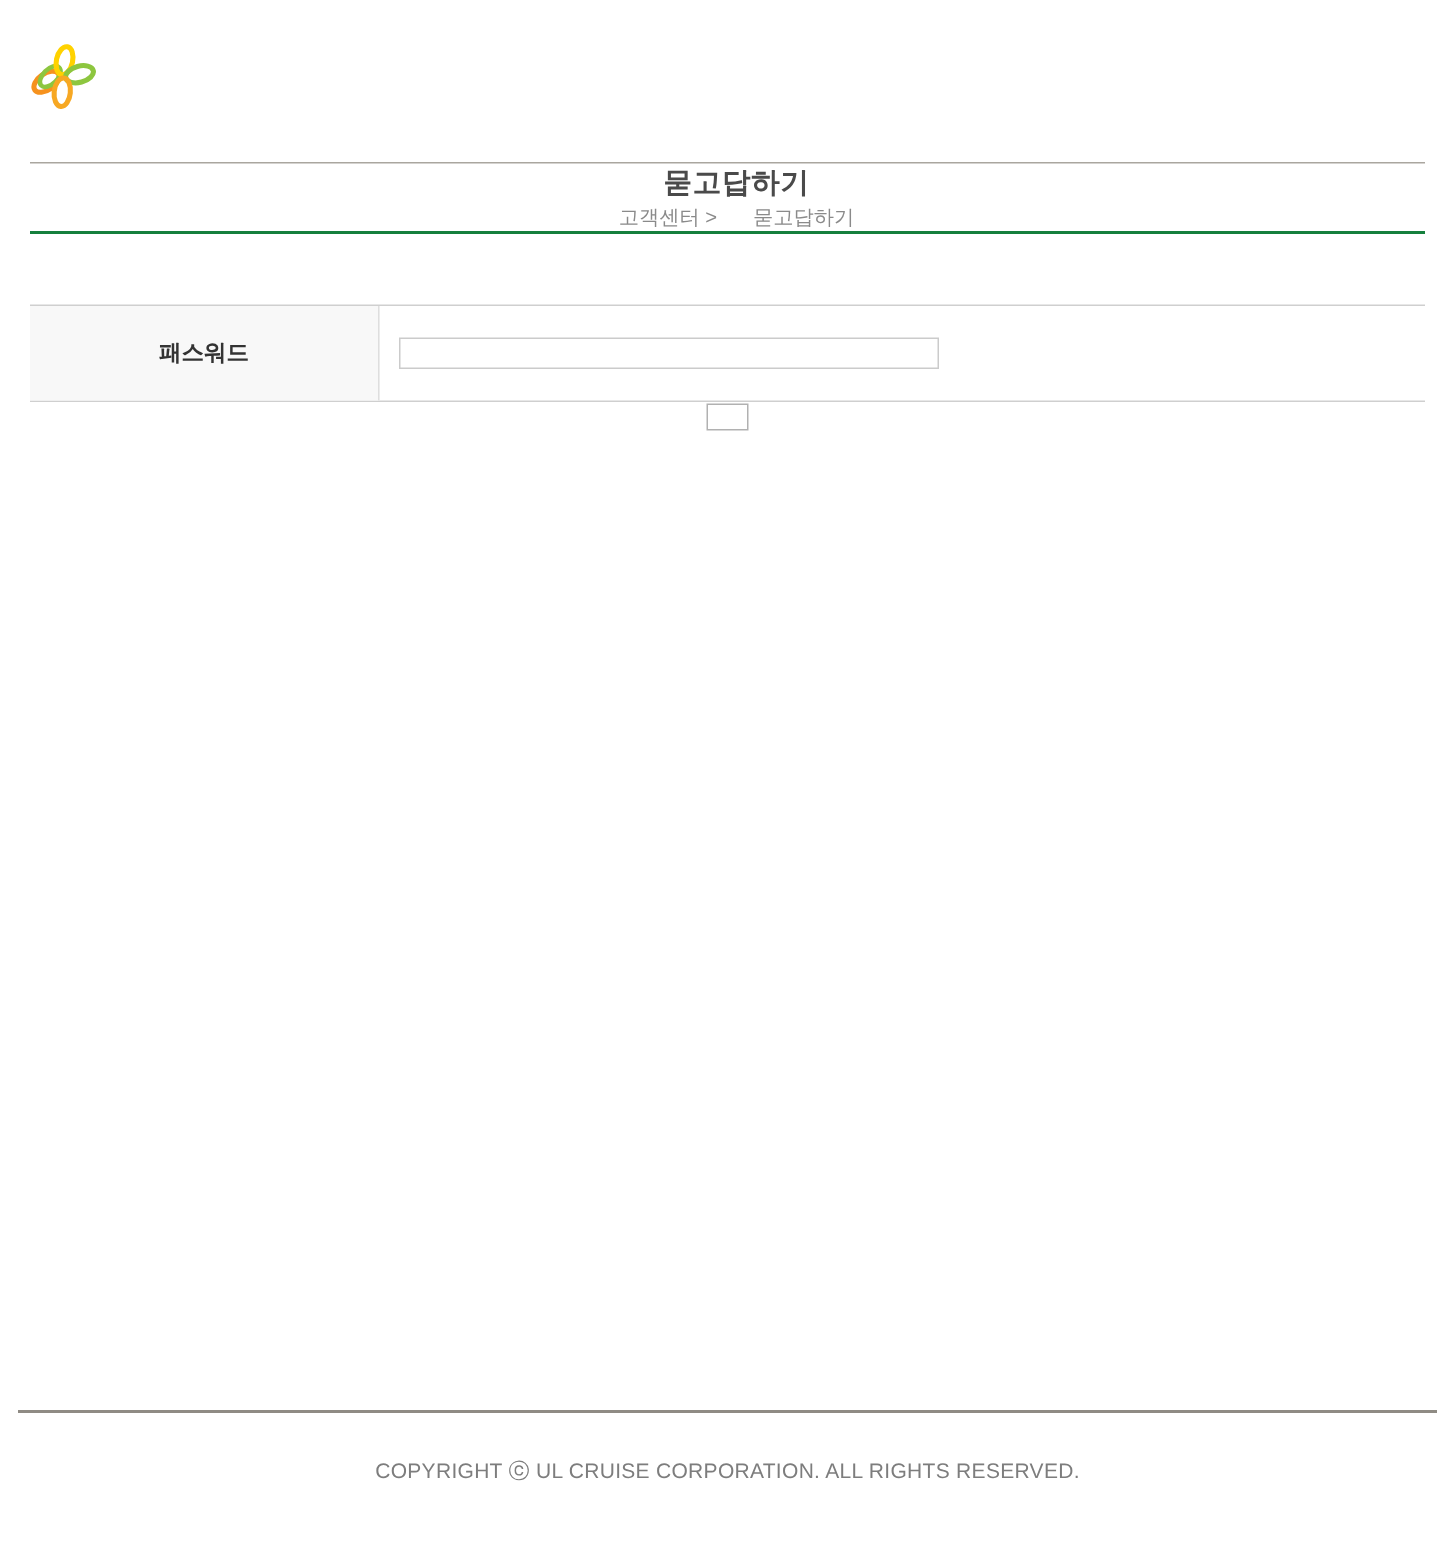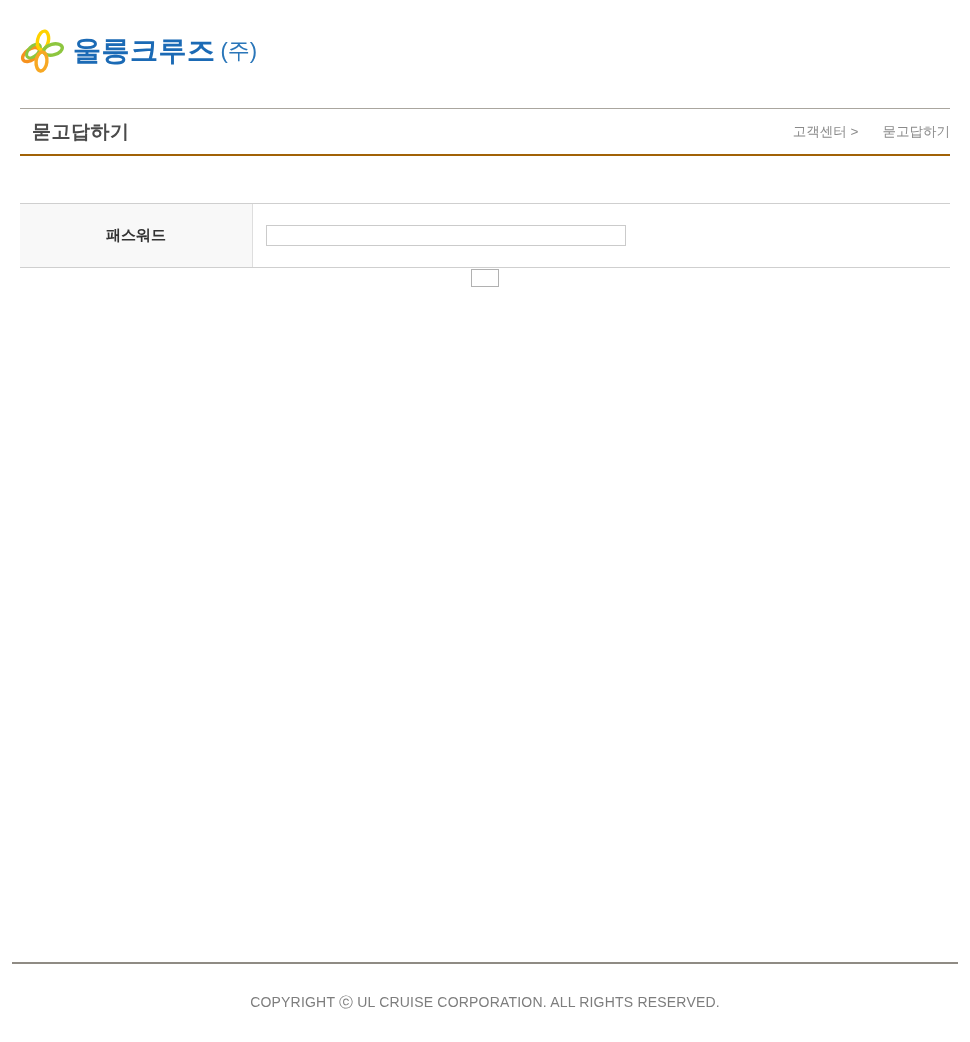--- a/index.html
+++ b/index.html
@@ -31,26 +31,27 @@
   .logo-suffix {
     font-size: 22px;
     font-weight: normal;
     color: #2a76b9;
   }
 
   
   .header-band {
     margin: 35px 20px 0 20px;
     border-top: 1px solid #aaa69f;
-    border-bottom: 2px solid #a16207;
+    border-bottom: 2px solid #15803d;
     height: 45px;
     display: flex;
     align-items: center;
     justify-content: space-between;
     padding: 0 0 0 12px;
+    flex-direction: column;
   }
   .page-title {
     font-size: 19px;
     font-weight: bold;
     color: #4a4a4a;
     letter-spacing: 0.5px;
   }
   .breadcrumb {
     display: flex;
     align-items: center;
@@ -112,21 +113,21 @@
     font-size: 11px;
     color: #555;
     cursor: pointer;
   }
 
   
   .footer {
     margin: auto 12px 0 12px;
     border-top: 2px solid #8f8b84;
     padding-top: 30px;
-    height: 80px;
+    height: 102px;
     box-sizing: border-box;
     text-align: center;
   }
   .footer-copy {
     font-size: 14px;
     color: #7d7d7d;
     letter-spacing: 0.2px;
   }
 </style>
 </head>
@@ -134,24 +135,20 @@
 
 <div class="logo-bar">
   <span class="logo-icon">
     <svg viewBox="0 0 44 44" width="44" height="44" fill="none">
       <ellipse cx="11" cy="25.5" rx="9.5" ry="5.4" stroke="#f6921e" stroke-width="3.4" transform="rotate(-35 11 25.5)"></ellipse>
       <ellipse cx="13.5" cy="22" rx="8.5" ry="4.8" stroke="#8dc63f" stroke-width="3" transform="rotate(-45 13.5 22)"></ellipse>
       <ellipse cx="23" cy="11.5" rx="5.4" ry="9.5" stroke="#ffd200" stroke-width="3.4" transform="rotate(12 23 11.5)"></ellipse>
       <ellipse cx="33" cy="20.5" rx="9.5" ry="5.4" stroke="#8dc63f" stroke-width="3.4" transform="rotate(-15 33 20.5)"></ellipse>
       <ellipse cx="21.5" cy="32.5" rx="5.4" ry="9.5" stroke="#f7a823" stroke-width="3.4" transform="rotate(6 21.5 32.5)"></ellipse>
     </svg>
-  </span>
-  <span class="logo-text">
-    <span class="logo-brand">울릉크루즈</span>
-    <span class="logo-suffix">(주)</span>
   </span>
 </div>
 
 <div class="header-band">
   <div class="page-title">묻고답하기</div>
   <div class="breadcrumb">
     <span class="crumb-parent">
       <a>고객센터</a>
       <span>&gt;</span>
     </span>

